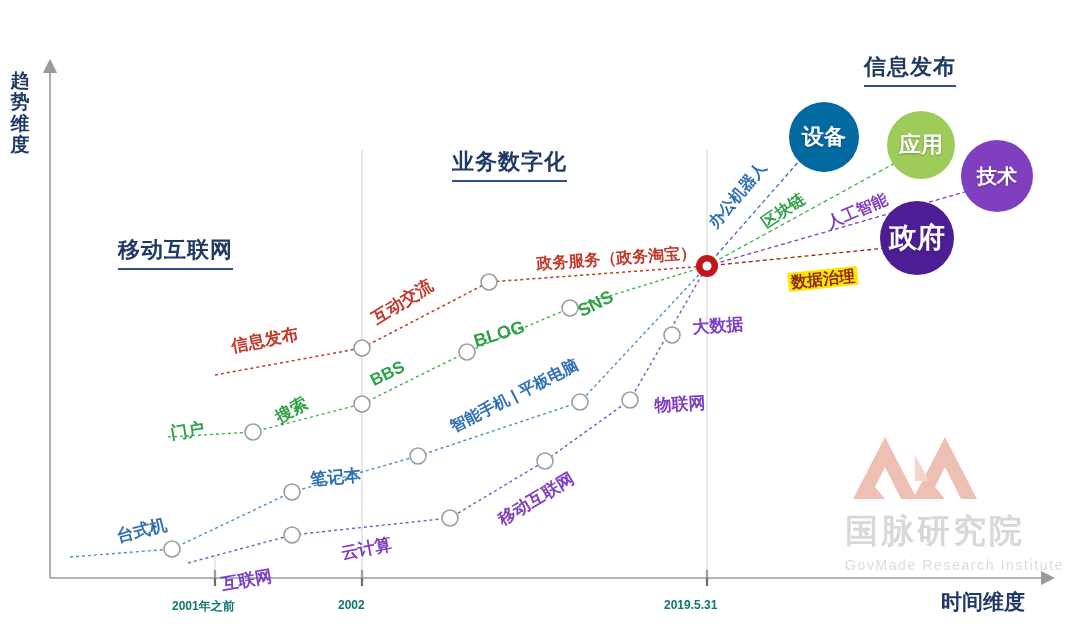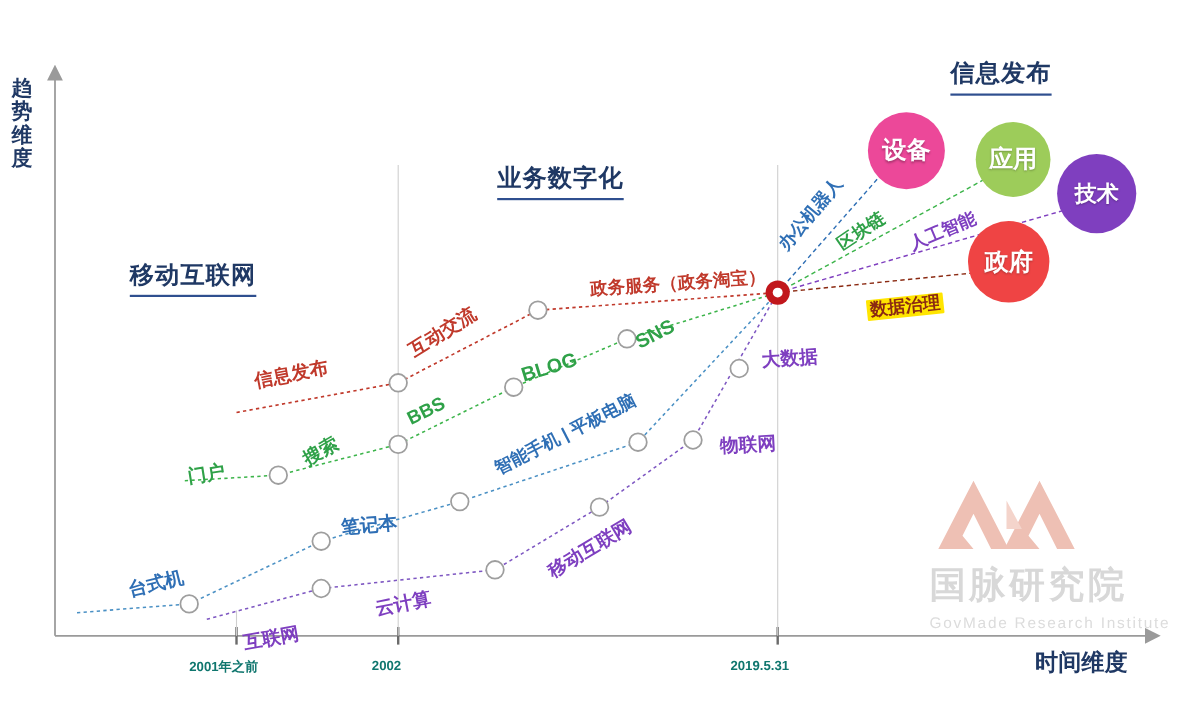--- a/index.html
+++ b/index.html
@@ -136,30 +136,30 @@
   <div class="lbl" style="left:655px;top:397px;color:#7e3fc0;font-size:17px;transform:rotate(-3deg);">物联网</div>
   <div class="lbl" style="left:693px;top:319px;color:#7e3fc0;font-size:17px;transform:rotate(-4deg);">大数据</div>
 
   <div class="lbl" style="left:718px;top:215px;color:#2f6fb5;font-size:16px;transform:rotate(-50deg);">办公机器人</div>
   <div class="lbl" style="left:768px;top:215px;color:#2fa148;font-size:16px;transform:rotate(-34deg);">区块链</div>
   <div class="lbl" style="left:831px;top:215px;color:#7e3fc0;font-size:16px;transform:rotate(-23deg);">人工智能</div>
   <div class="lbl" style="left:789px;top:275px;font-size:16px;transform:rotate(-6deg);">
     <span class="hl" style="color:#8b2a12;">数据治理</span>
   </div>
 
-  <div class="bub" style="left:789px;top:102px;width:70px;height:70px;background:#ec4899;font-size:22px;">
+  <div class="bub" style="left:789px;top:102px;width:70px;height:70px;background:#0369a1;font-size:22px;">
     <span>设备</span>
   </div>
   <div class="bub" style="left:887px;top:111px;width:68px;height:68px;background:#9dcc5a;font-size:22px;text-align:right;">
     <span>应用</span>
   </div>
   <div class="bub" style="left:961px;top:140px;width:72px;height:72px;background:#7f3fbf;font-size:20px;">
     <span>技术</span>
   </div>
-  <div class="bub" style="left:880px;top:201px;width:74px;height:74px;background:#ef4444;font-size:22px;">
+  <div class="bub" style="left:880px;top:201px;width:74px;height:74px;background:#4c1d95;font-size:28px;">
     <span>政府</span>
   </div>
 
   <div class="wm" style="left:845px;top:425px;">
     <svg width="150" height="80" viewBox="0 0 150 80">
       <path d="M40 74 L8 74 L40 12 L72 74 L56 74 L40 42 L30 62 Z" fill="#eec0b4"></path>
       <path d="M100 74 L68 74 L100 12 L132 74 L116 74 L100 42 L90 62 Z" fill="#eec0b4"></path>
       <path d="M70 30 L84 56 L70 56 Z" fill="#f4d4cb"></path>
     </svg>
     <div class="wm-cn">国脉研究院</div>

